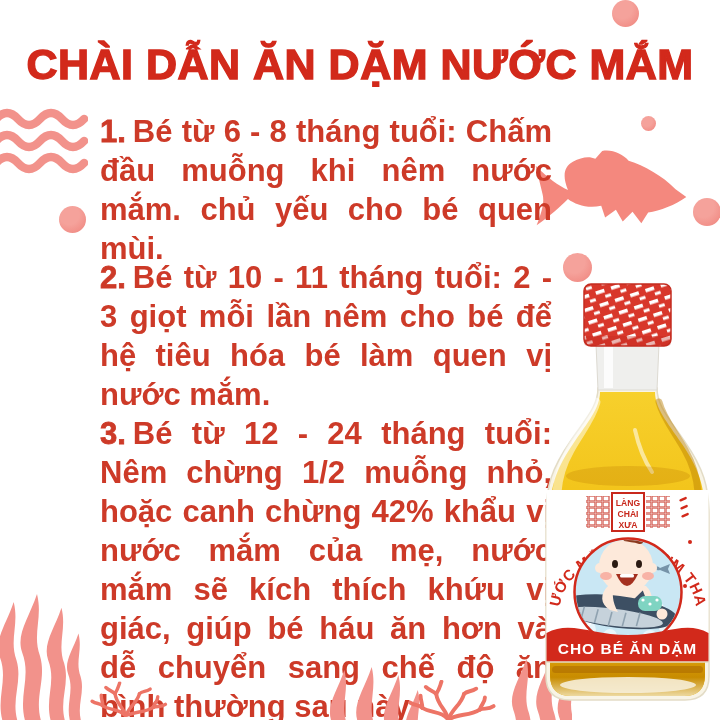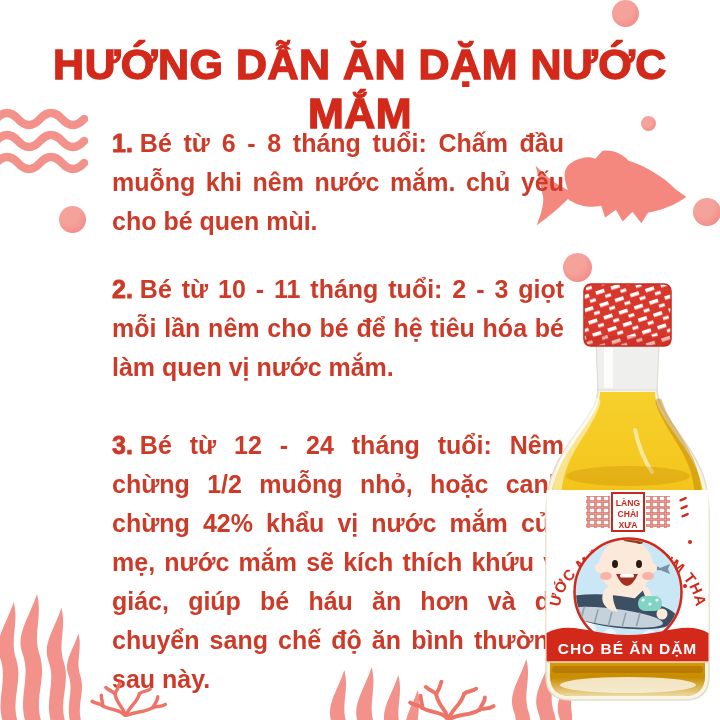--- a/index.html
+++ b/index.html
@@ -8,42 +8,42 @@
     font-family:"Liberation Sans","DejaVu Sans",sans-serif;
   }
   
   .title{
     position:absolute;top:40px;left:0;width:720px;margin:0;text-align:center;
     font-size:43px;font-weight:800;letter-spacing:.5px;color:var(--title_red,#d2291b);
     -webkit-text-stroke:1.4px var(--title_red,#d2291b);
   }
   
   .step{
-    position:absolute;left:100px;width:452px;margin:12px;
-    font-size:25px;line-height:39px;font-weight:bold;
+    position:absolute;left:100px;width:452px;margin:0;
+    font-size:31px;line-height:39px;font-weight:bold;
     color:var(--body_red,#cd3a28);text-align:justify;
   }
   .step .num{margin-right:7px;-webkit-text-stroke:.8px var(--body_red,#cd3a28);}
   .step1{top:112px;} .step2{top:258px;} .step3{top:414px;}
   
   .deco{position:absolute;pointer-events:none;}
   .dot{position:absolute;border-radius:50%;
     background:radial-gradient(circle at 38% 32%, #f5a29b 0 40%, var(--decor_pink,#f2928b) 70%, #ea8078 100%);}
   .dot-a{left:612px;top:0px;width:27px;height:27px;}
   .dot-b{left:641px;top:116px;width:15px;height:15px;}
   .dot-c{left:693px;top:198px;width:28px;height:28px;}
   .dot-d{left:563px;top:253px;width:29px;height:29px;}
   .dot-e{left:59px;top:206px;width:27px;height:27px;}
 </style>
 </head>
 <body>
 
 <div class="canvas">
 
-  <h1 class="title">HƯỚNG DẪN ĂN DẶM NƯỚC MẮM</h1>
+  <h1 class="title">CHÀI DẪN ĂN DẶM NƯỚC MẮM</h1>
 
   <svg class="deco" style="left:-8px;top:108px" width="96" height="66" viewBox="0 0 96 66">
     <g fill="none" stroke="var(--decor_pink,#f2928b)" stroke-width="8.5" stroke-linecap="round">
       <path d="M4 11 Q 15 -1 26 11 T 48 11 T 70 11 T 92 11"></path>
       <path d="M4 33 Q 15 21 26 33 T 48 33 T 70 33 T 92 33"></path>
       <path d="M4 55 Q 15 43 26 55 T 48 55 T 70 55 T 92 55"></path>
     </g>
   </svg>
 
   <div class="dot dot-a"></div>

